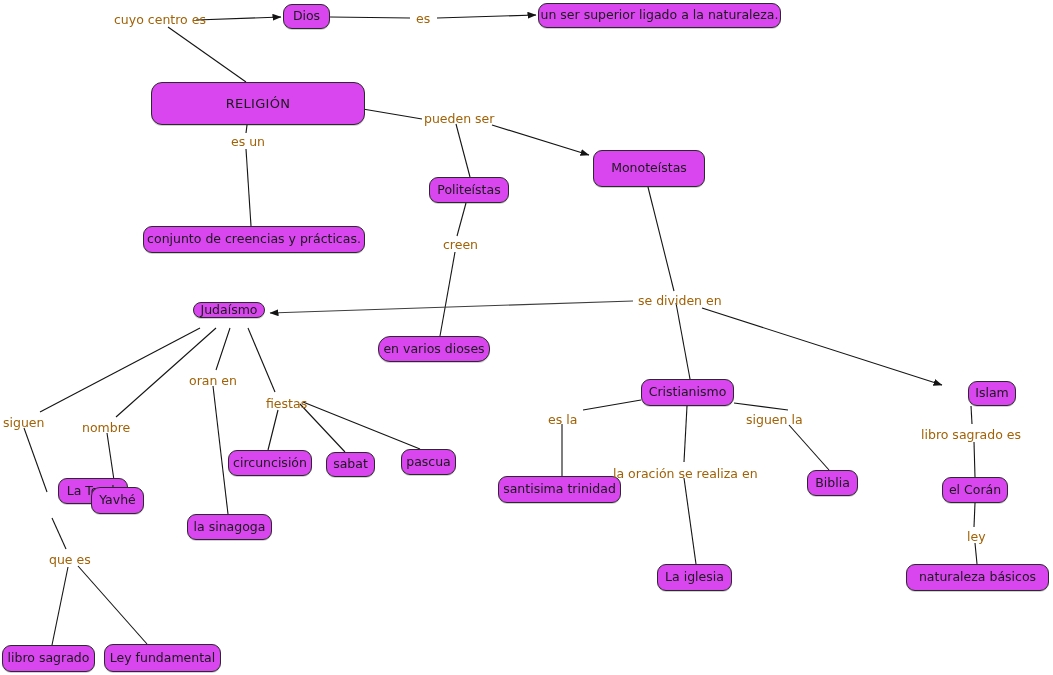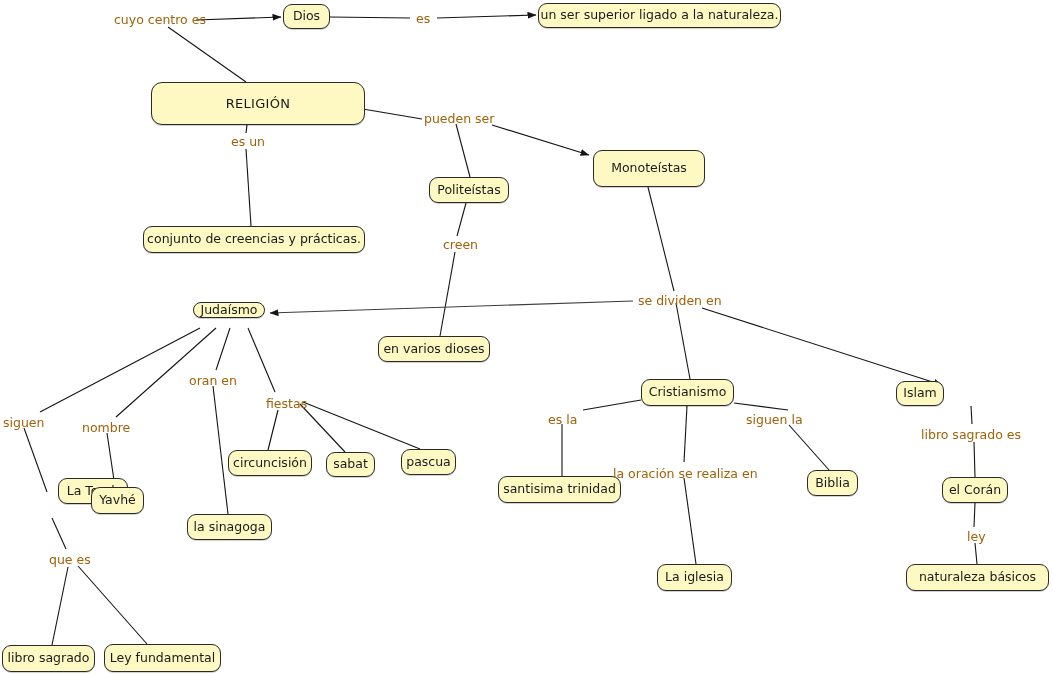--- a/index.html
+++ b/index.html
@@ -23,21 +23,21 @@
     position: absolute;
     left: 0;
     top: 0;
     width: 1053px;
     height: 675px;
     pointer-events: none;
   }
   .node {
     position: absolute;
     box-sizing: border-box;
-    background: #fef9c3;
+    background: #d946ef;
     border: 1px solid #2a2a2a;
     border-radius: 9px;
     color: #1a1a1a;
     display: flex;
     align-items: center;
     justify-content: center;
     text-align: center;
     white-space: nowrap;
     font-size: 12.5px;
     line-height: 1;
@@ -141,25 +141,25 @@
   <div class="node root" style="left:151px;top:82px;width:214px;height:43px;">RELIGIÓN</div>
 
   <div class="node" style="left:593px;top:150px;width:112px;height:37px;">Monoteístas</div>
 
   <div class="node" style="left:429px;top:177px;width:80px;height:26px;">Politeístas</div>
 
   <div class="node" style="left:143px;top:226px;width:222px;height:27px;">conjunto de creencias y prácticas.</div>
 
   <div class="node" style="left:193px;top:302px;width:72px;height:16px;">Judaísmo</div>
 
-  <div class="node" style="left:378px;top:336px;width:112px;height:26px;">en varios dioses</div>
+  <div class="node" style="left:378px;top:336px;width:112px;height:26px;border-radius:12px;">en varios dioses</div>
 
   <div class="node" style="left:641px;top:379px;width:93px;height:27px;">Cristianismo</div>
 
-  <div class="node" style="left:896px;top:381px;width:48px;height:25px;">Islam</div>
+  <div class="node" style="left:968px;top:381px;width:48px;height:25px;">Islam</div>
 
   <div class="node" style="left:228px;top:450px;width:84px;height:26px;">circuncisión</div>
 
   <div class="node" style="left:326px;top:452px;width:49px;height:25px;">sabat</div>
 
   <div class="node" style="left:401px;top:449px;width:55px;height:26px;">pascua</div>
 
   <div class="node" style="left:807px;top:470px;width:51px;height:26px;">Biblia</div>
 
   <div class="node" style="left:942px;top:477px;width:66px;height:26px;">el Corán</div>

